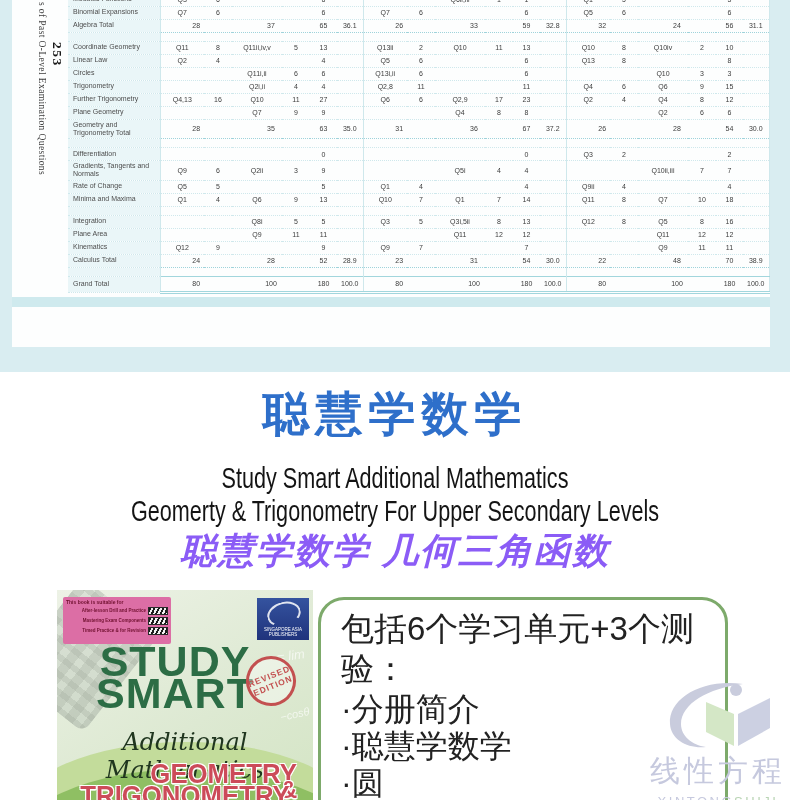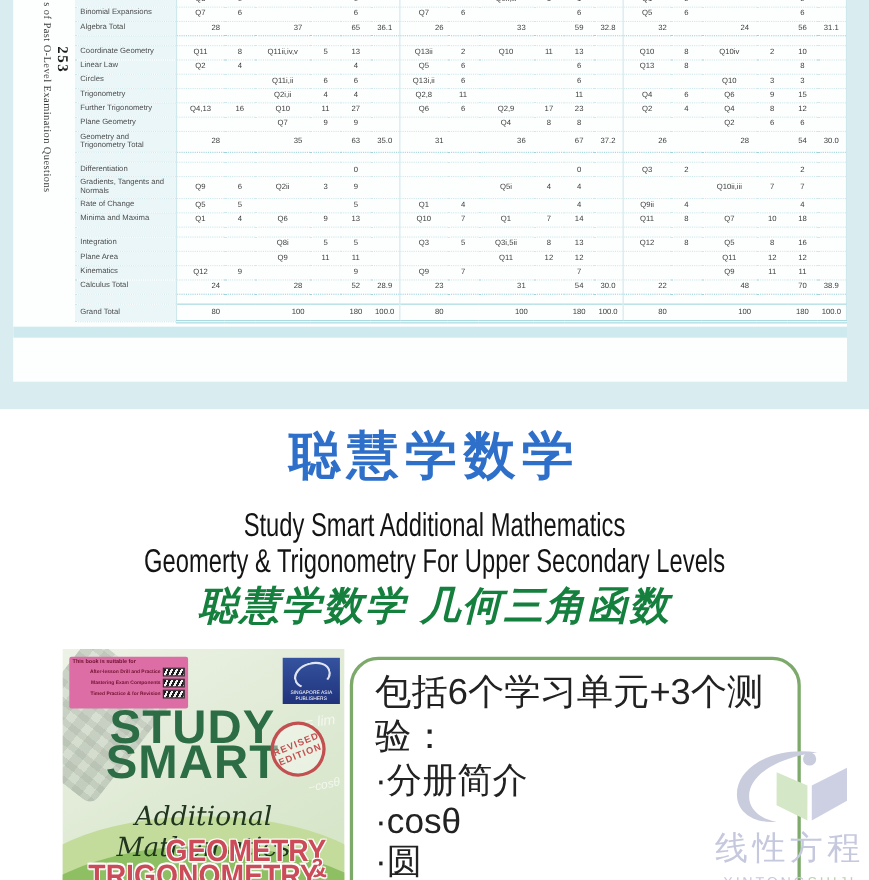--- a/index.html
+++ b/index.html
@@ -24,21 +24,21 @@
   .extable tr.t td:not(.lbl){border-bottom:1px dotted #9fd3db;}
   .extable tr.g{height:16px;}
   .extable tr.g td:not(.lbl){border-top:1px solid #a2d6dd;border-bottom:3px double #a2d6dd;}
   .band{position:absolute;left:0;top:297px;width:758px;height:10px;background:#cfeaee;}
   
   .ititle{position:absolute;left:0;right:0;top:383px;margin:0;text-align:center;font-size:47px;font-weight:bold;
           color:#2e6fca;letter-spacing:6px;}
   .eline{position:absolute;left:0;right:0;text-align:center;font-size:30px;line-height:33px;color:#141414;transform:scaleX(.72);}
   .el1{top:461px}.el2{top:494px}
   .cline{position:absolute;left:0;right:0;top:527px;text-align:center;font-size:36px;font-weight:bold;
-         font-style:italic;color:#15803d;letter-spacing:2px;}
+         font-style:italic;color:#8b5cf6;letter-spacing:2px;}
   
   .cover{position:absolute;left:57px;top:590px;width:256px;height:240px;overflow:hidden;
          background:linear-gradient(150deg,#edf2e6,#dde9d2 55%,#d2e4c2);}
   .cv-calc{position:absolute;left:-22px;top:4px;width:96px;height:122px;transform:rotate(38deg);border-radius:10px;opacity:.5;
            background:repeating-linear-gradient(0deg,rgba(90,100,90,.28) 0 6px,transparent 6px 14px),
                       repeating-linear-gradient(90deg,rgba(90,100,90,.28) 0 10px,transparent 10px 18px),
                       linear-gradient(#ccd5ca,#bfcabe);}
   .cv-f{position:absolute;color:rgba(255,255,255,.65);font-style:italic;}
   .cv-f1{right:8px;top:58px;font-size:13px;transform:rotate(-8deg);}
   .cv-f2{right:3px;top:118px;font-size:11px;transform:rotate(-12deg);}
@@ -622,21 +622,21 @@
     <div class="cv-addmath">Additional Mathematics</div>
     <div class="cv-geo outl">GEOMETRY</div>
     <div class="cv-amp outl">&amp;</div>
     <div class="cv-trig outl">TRIGONOMETRY</div>
   </div>
 
   <div class="infobox">
     <div class="bhead">包括6个学习单元+3个测验：</div>
     <ul id="boxlist">
         <li>·分册简介</li>
-        <li>·cosθ</li>
+        <li>·聪慧学数学</li>
         <li>·圆</li>
       </ul>
   </div>
 
   <div class="wm">
     <svg width="140" height="74" viewBox="0 0 140 74">
       <path d="M95,8 C55,2 20,22 22,48 C23,64 40,73 58,71 C44,69 33,60 33,48 C33,28 60,12 95,8 Z" fill="#c9ccdd"></path>
       <circle cx="88" cy="14" r="6" fill="#c9ccdd"></circle>
       <polygon points="58,26 86,38 86,70 58,56" fill="#d4e7c6"></polygon>
       <polygon points="122,22 90,38 90,70 122,52" fill="#ccd0e2"></polygon>

